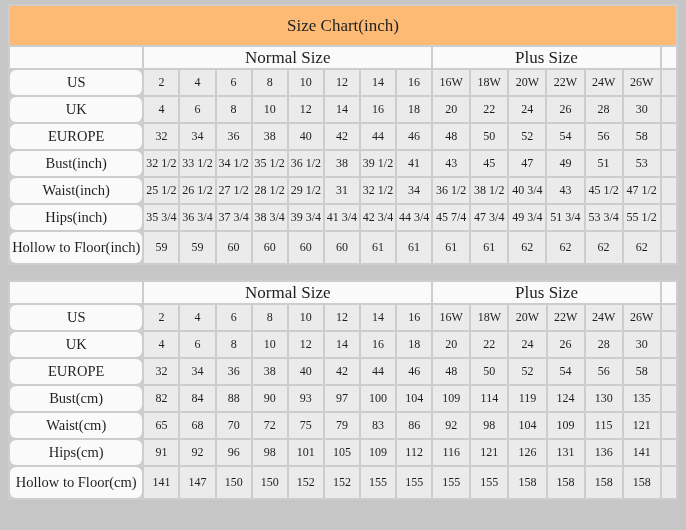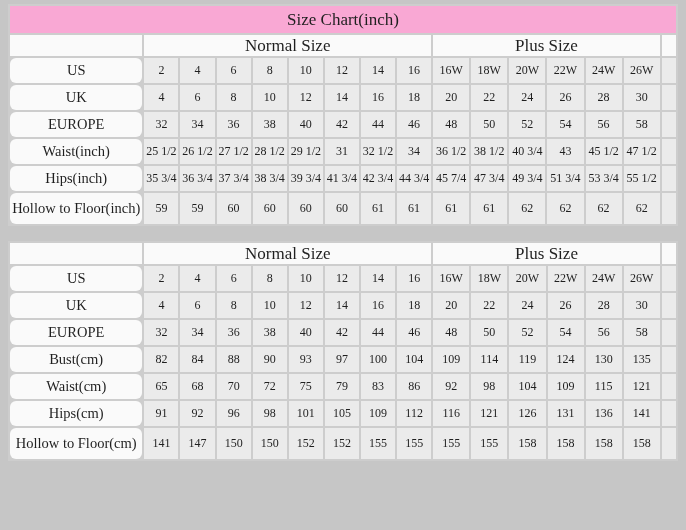--- a/index.html
+++ b/index.html
@@ -20,23 +20,23 @@
     width: 670px;
   }
   .size-table + .size-table { margin-top: 15px; }
   .size-table td {
     text-align: center;
     vertical-align: middle;
     padding: 0;
     overflow: visible;
   }
   .title-cell {
-    background: #f9a8d4;
+    background: #fdba74;
     font-size: 17px;
-    height: 27px;
+    height: 39px;
   }
   .corner, .group {
     background: #fafafa;
   }
   .group {
     font-size: 17px;
     height: 21px;
   }
   .label {
     background: #fafafa;
@@ -130,20 +130,38 @@
           <td class="data">40</td>
           <td class="data">42</td>
           <td class="data">44</td>
           <td class="data">46</td>
           <td class="data">48</td>
           <td class="data">50</td>
           <td class="data">52</td>
           <td class="data">54</td>
           <td class="data">56</td>
           <td class="data">58</td>
+          <td class="data spacer"></td>
+        </tr>
+        <tr class="data-row">
+          <td class="label">Bust(inch)</td>
+          <td class="data">32 1/2</td>
+          <td class="data">33 1/2</td>
+          <td class="data">34 1/2</td>
+          <td class="data">35 1/2</td>
+          <td class="data">36 1/2</td>
+          <td class="data">38</td>
+          <td class="data">39 1/2</td>
+          <td class="data">41</td>
+          <td class="data">43</td>
+          <td class="data">45</td>
+          <td class="data">47</td>
+          <td class="data">49</td>
+          <td class="data">51</td>
+          <td class="data">53</td>
           <td class="data spacer"></td>
         </tr>
         <tr class="data-row">
           <td class="label">Waist(inch)</td>
           <td class="data">25 1/2</td>
           <td class="data">26 1/2</td>
           <td class="data">27 1/2</td>
           <td class="data">28 1/2</td>
           <td class="data">29 1/2</td>
           <td class="data">31</td>

